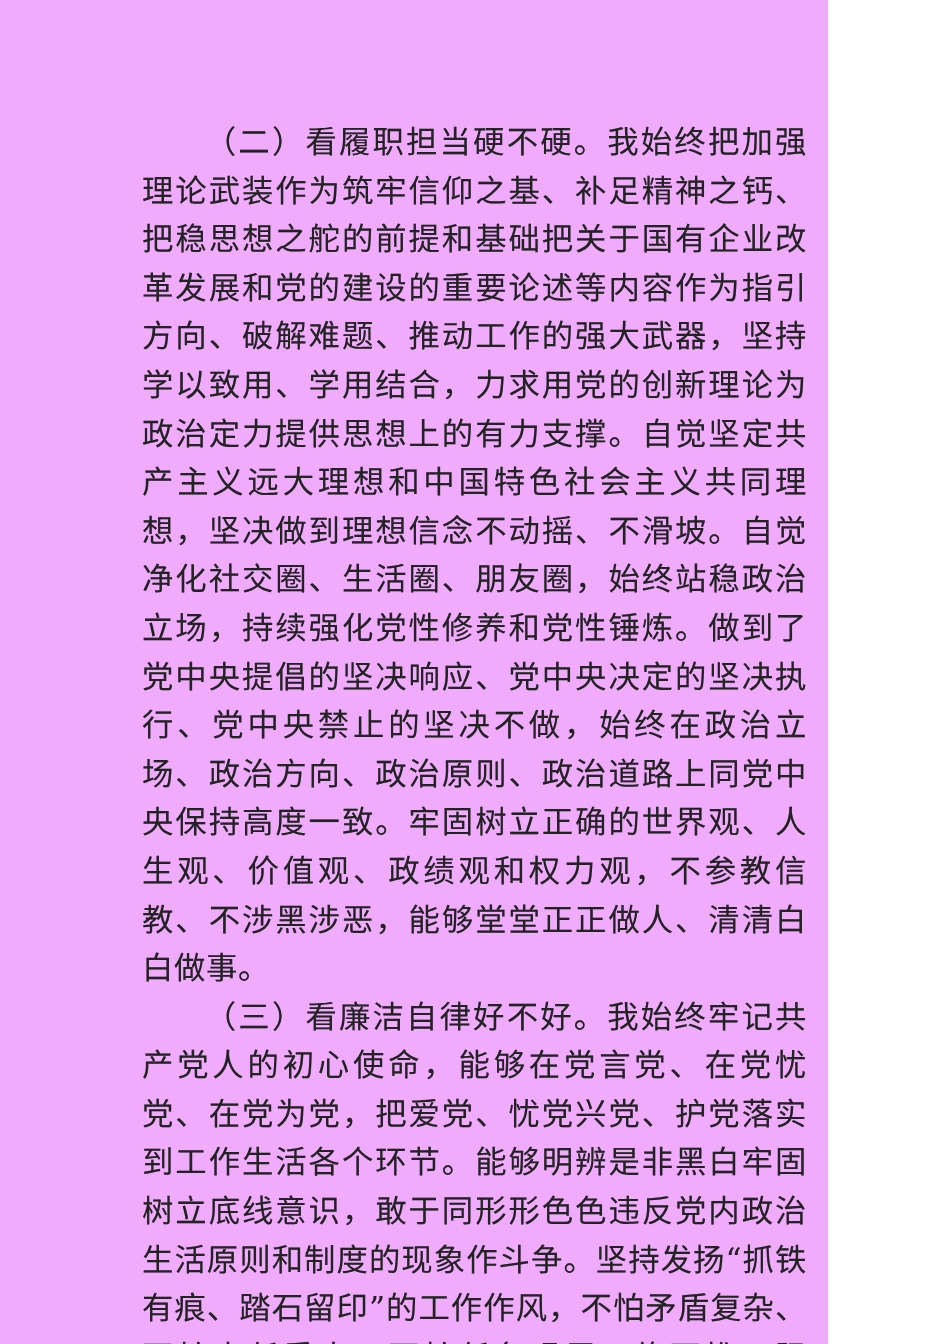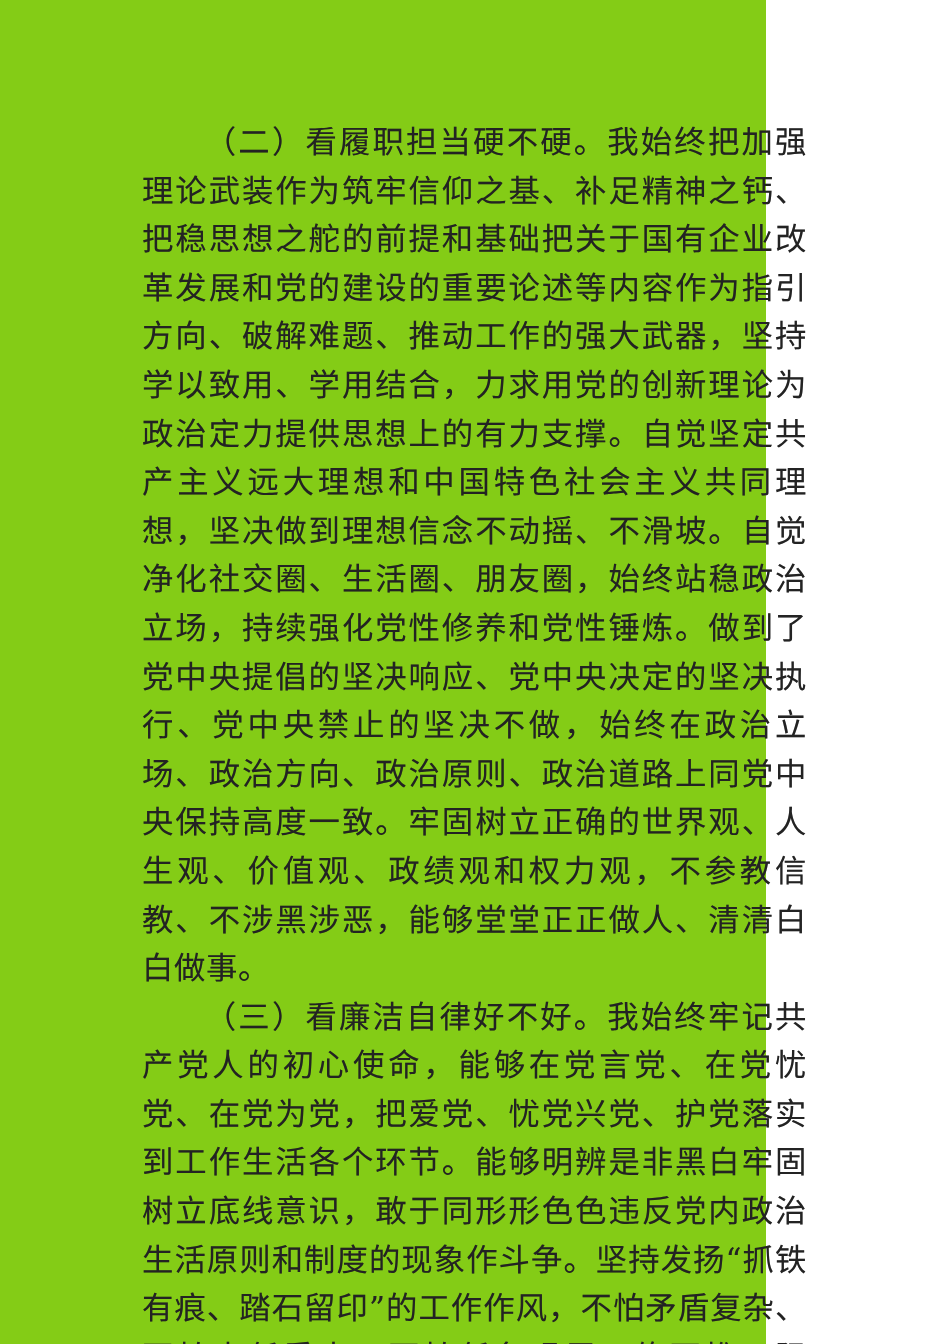--- a/index.html
+++ b/index.html
@@ -11,23 +11,23 @@
   body {
     width: 950px;
     height: 1344px;
     overflow: hidden;
     font-family: "Liberation Serif", "DejaVu Serif", serif;
     -webkit-font-smoothing: antialiased;
   }
 
   .page {
     position: relative;
-    width: 766px;
+    width: 828px;
     height: 1344px;
-    background: #84cc16;
+    background: #f0abfc;
     box-sizing: border-box;
   }
 
   
   .doc-body {
     position: absolute;
     left: 142px;
     top: 118px;
     width: 665px;
   }

